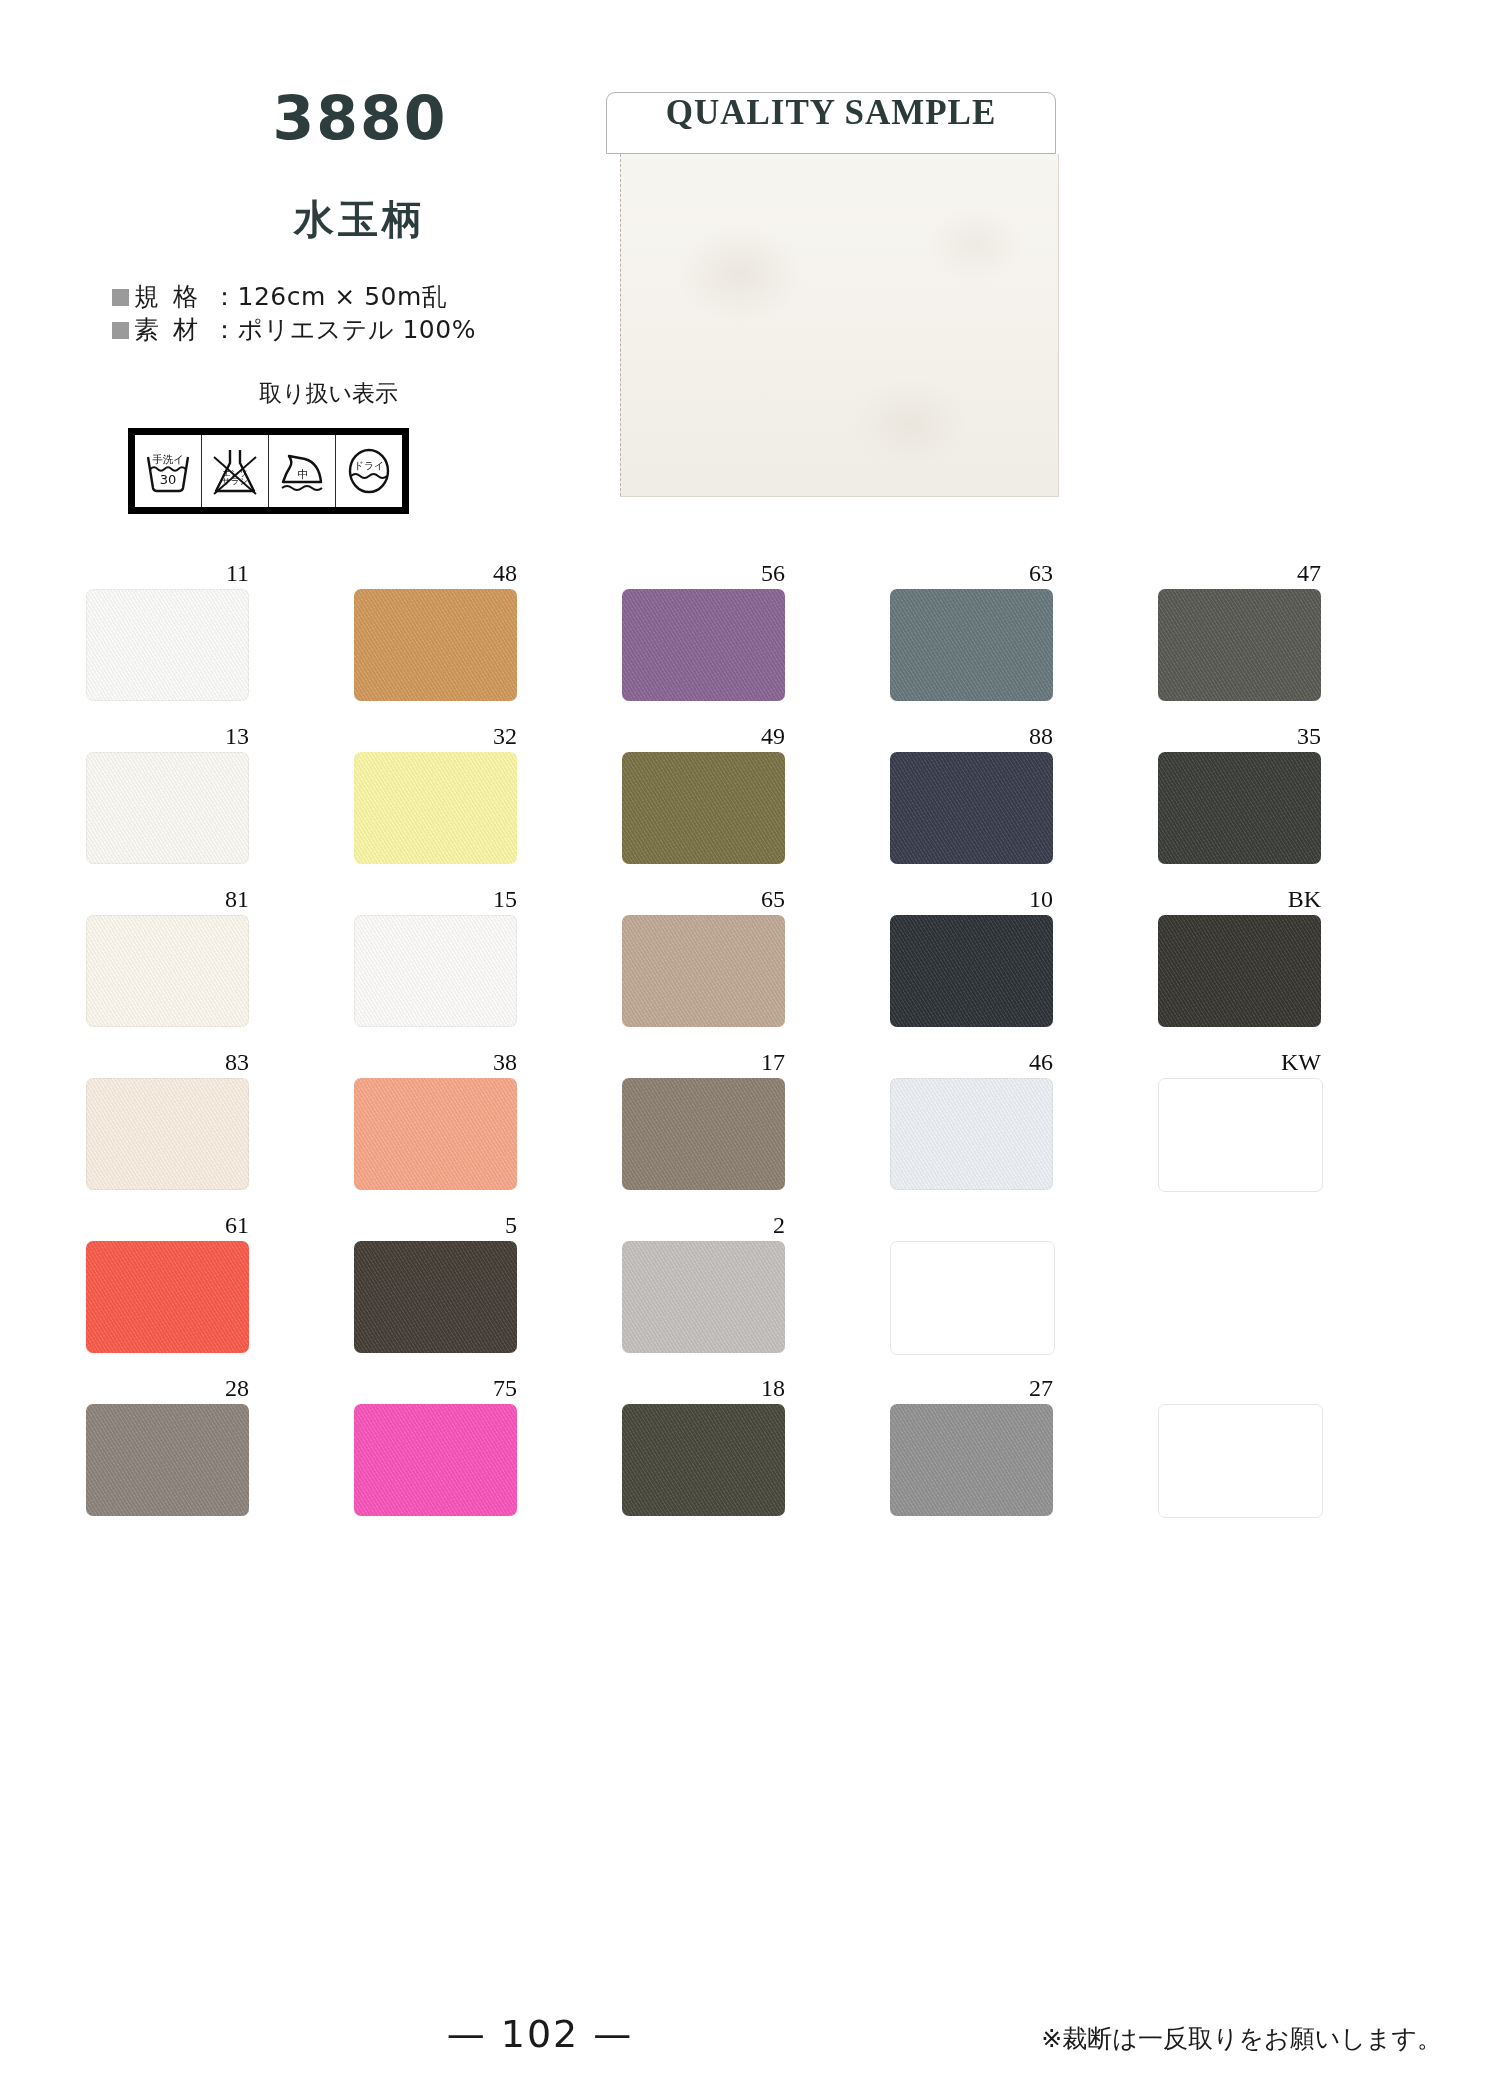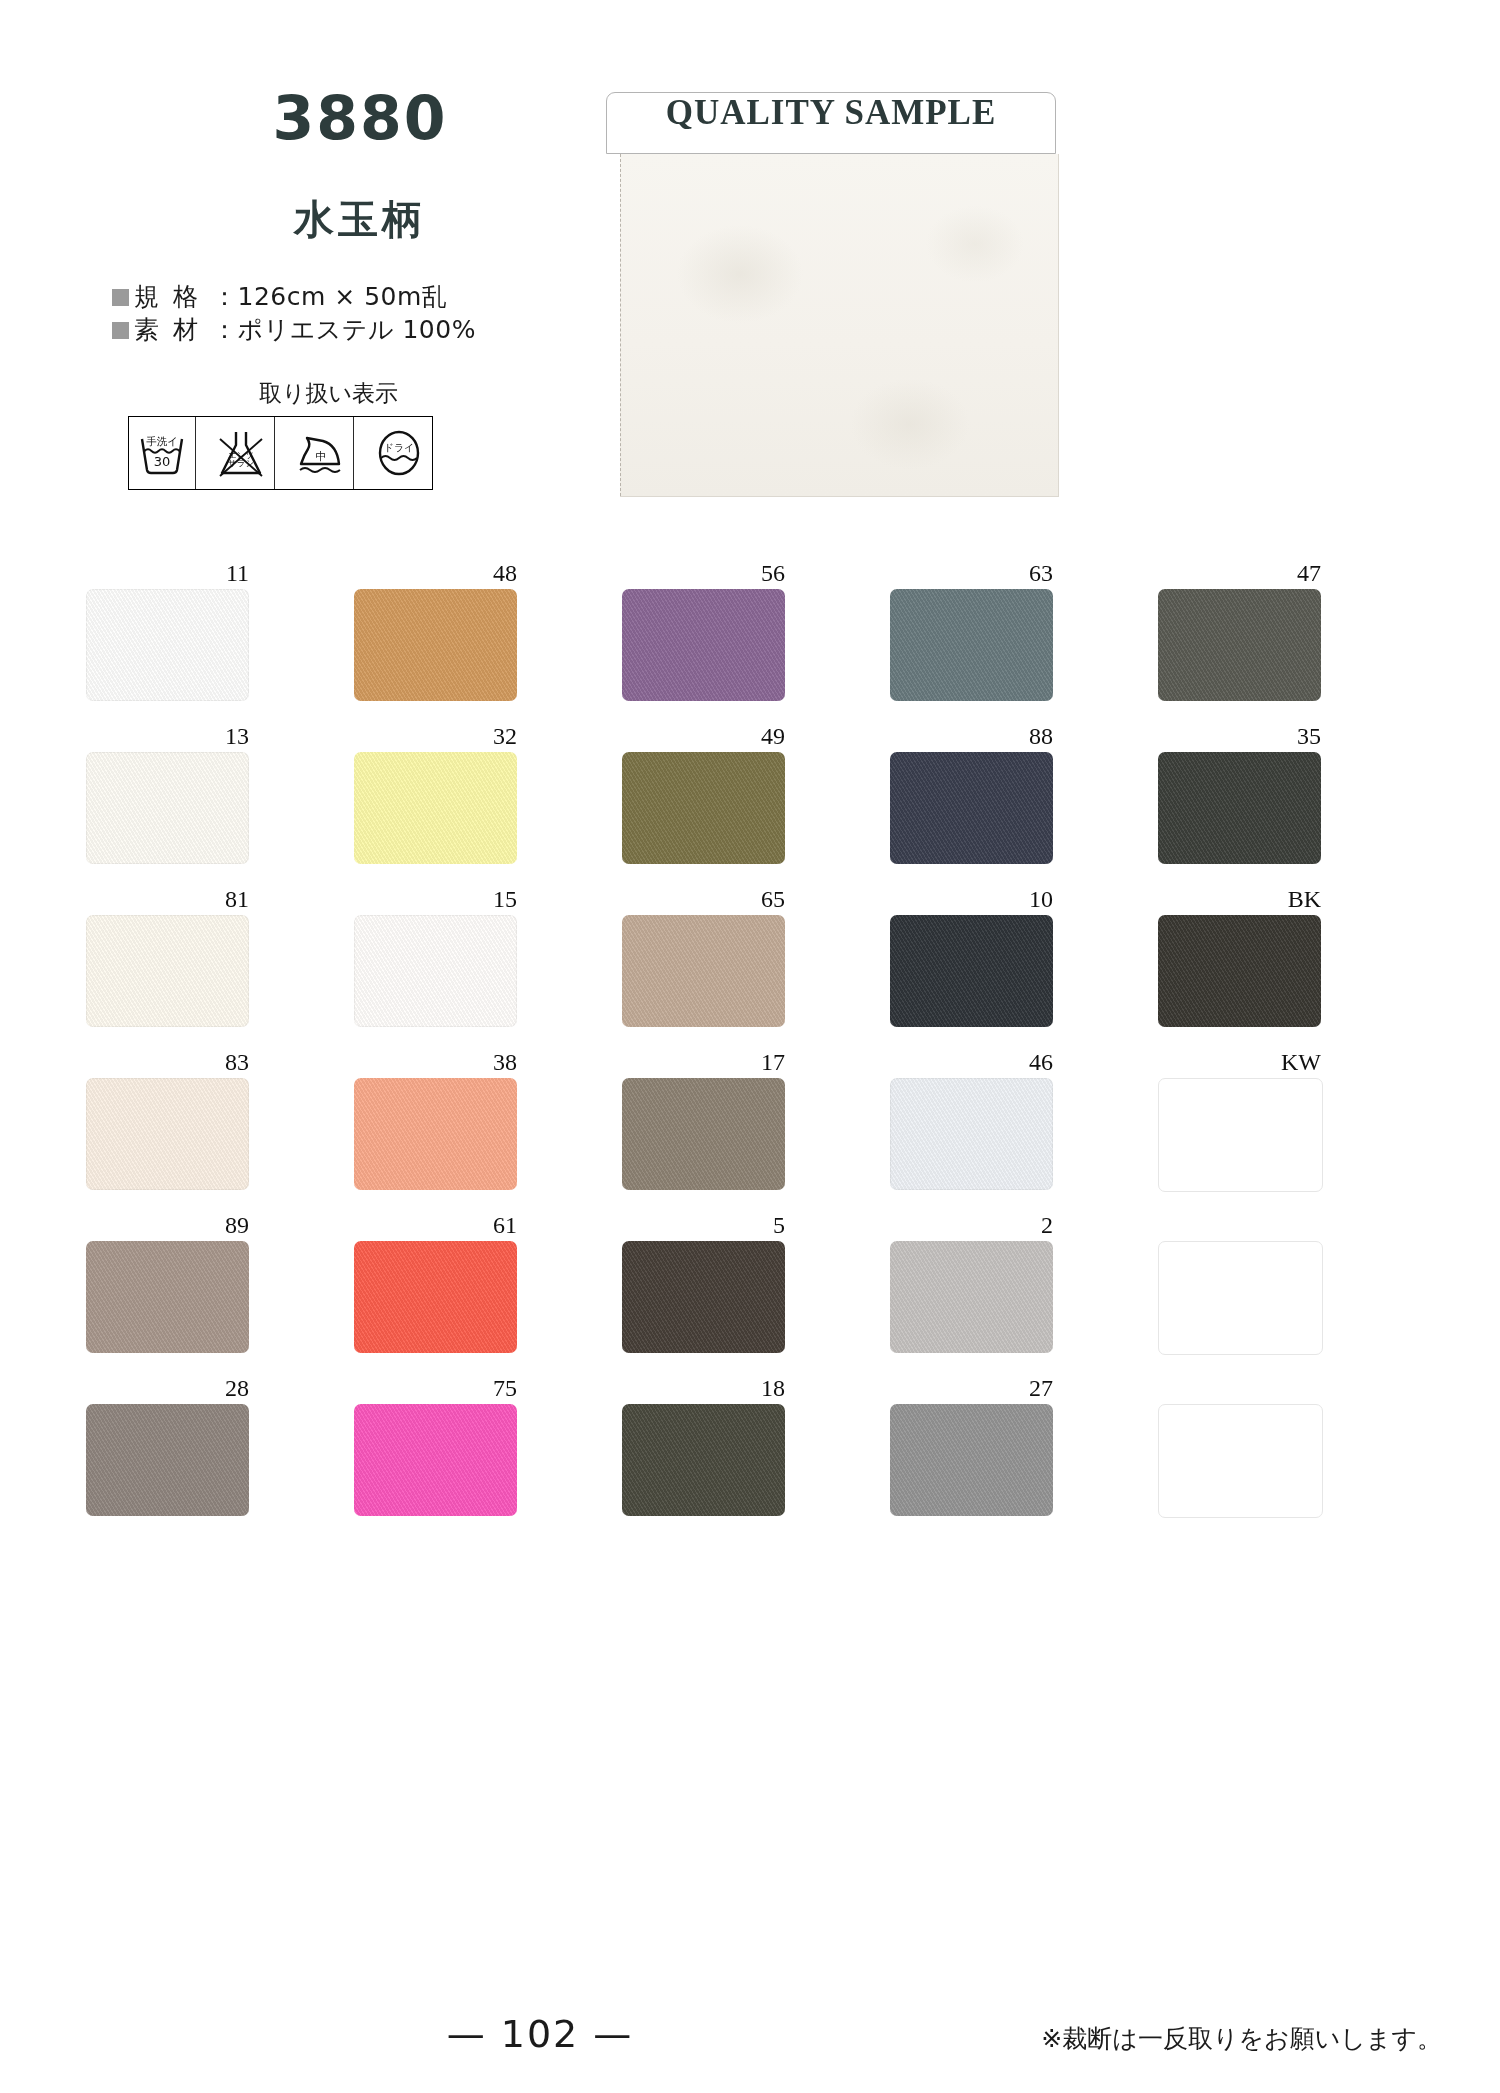--- a/index.html
+++ b/index.html
@@ -79,24 +79,23 @@
     left: 128px; top: 378px;
     width: 270px;
     text-align: right;
     font-size: 23px;
     font-weight: 500;
     color: #1b1b1b;
     font-family: "DejaVu Sans", sans-serif;
   }
   #care-table {
     position: absolute;
-    left: 128px; top: 416px;
+    left: 128px; top: 428px;
     display: flex;
-    border: 1px solid #000000;
-    gap: 12px;
+    border: 7px solid #000000;
   }
   .care-cell {
     width: 66px; height: 72px;
     border-right: 1px solid #2a2a2a;
     display: flex;
     align-items: center;
     justify-content: center;
   }
   .care-cell:last-child { border-right: none; }
   .care-cell svg { display: block; }
@@ -361,24 +360,20 @@
         <div class="swatch-label">46</div>
         <div class="swatch-chip pale" style="background-color: rgb(238, 241, 245);"></div>
       </div>
       <div class="swatch-cell">
         <div class="swatch-label">KW</div>
         <div class="swatch-chip empty"></div>
       </div>
     </div>
     <div class="swatch-row">
       <div class="swatch-cell">
-        <div class="swatch-label">89</div>
-        <div class="swatch-chip" style="background-color: rgb(168, 151, 140);"></div>
-      </div>
-      <div class="swatch-cell">
         <div class="swatch-label">61</div>
         <div class="swatch-chip" style="background-color: rgb(251, 93, 76);"></div>
       </div>
       <div class="swatch-cell">
         <div class="swatch-label">5</div>
         <div class="swatch-chip" style="background-color: rgb(71, 63, 56);"></div>
       </div>
       <div class="swatch-cell">
         <div class="swatch-label">2</div>
         <div class="swatch-chip" style="background-color: rgb(197, 194, 192);"></div>

